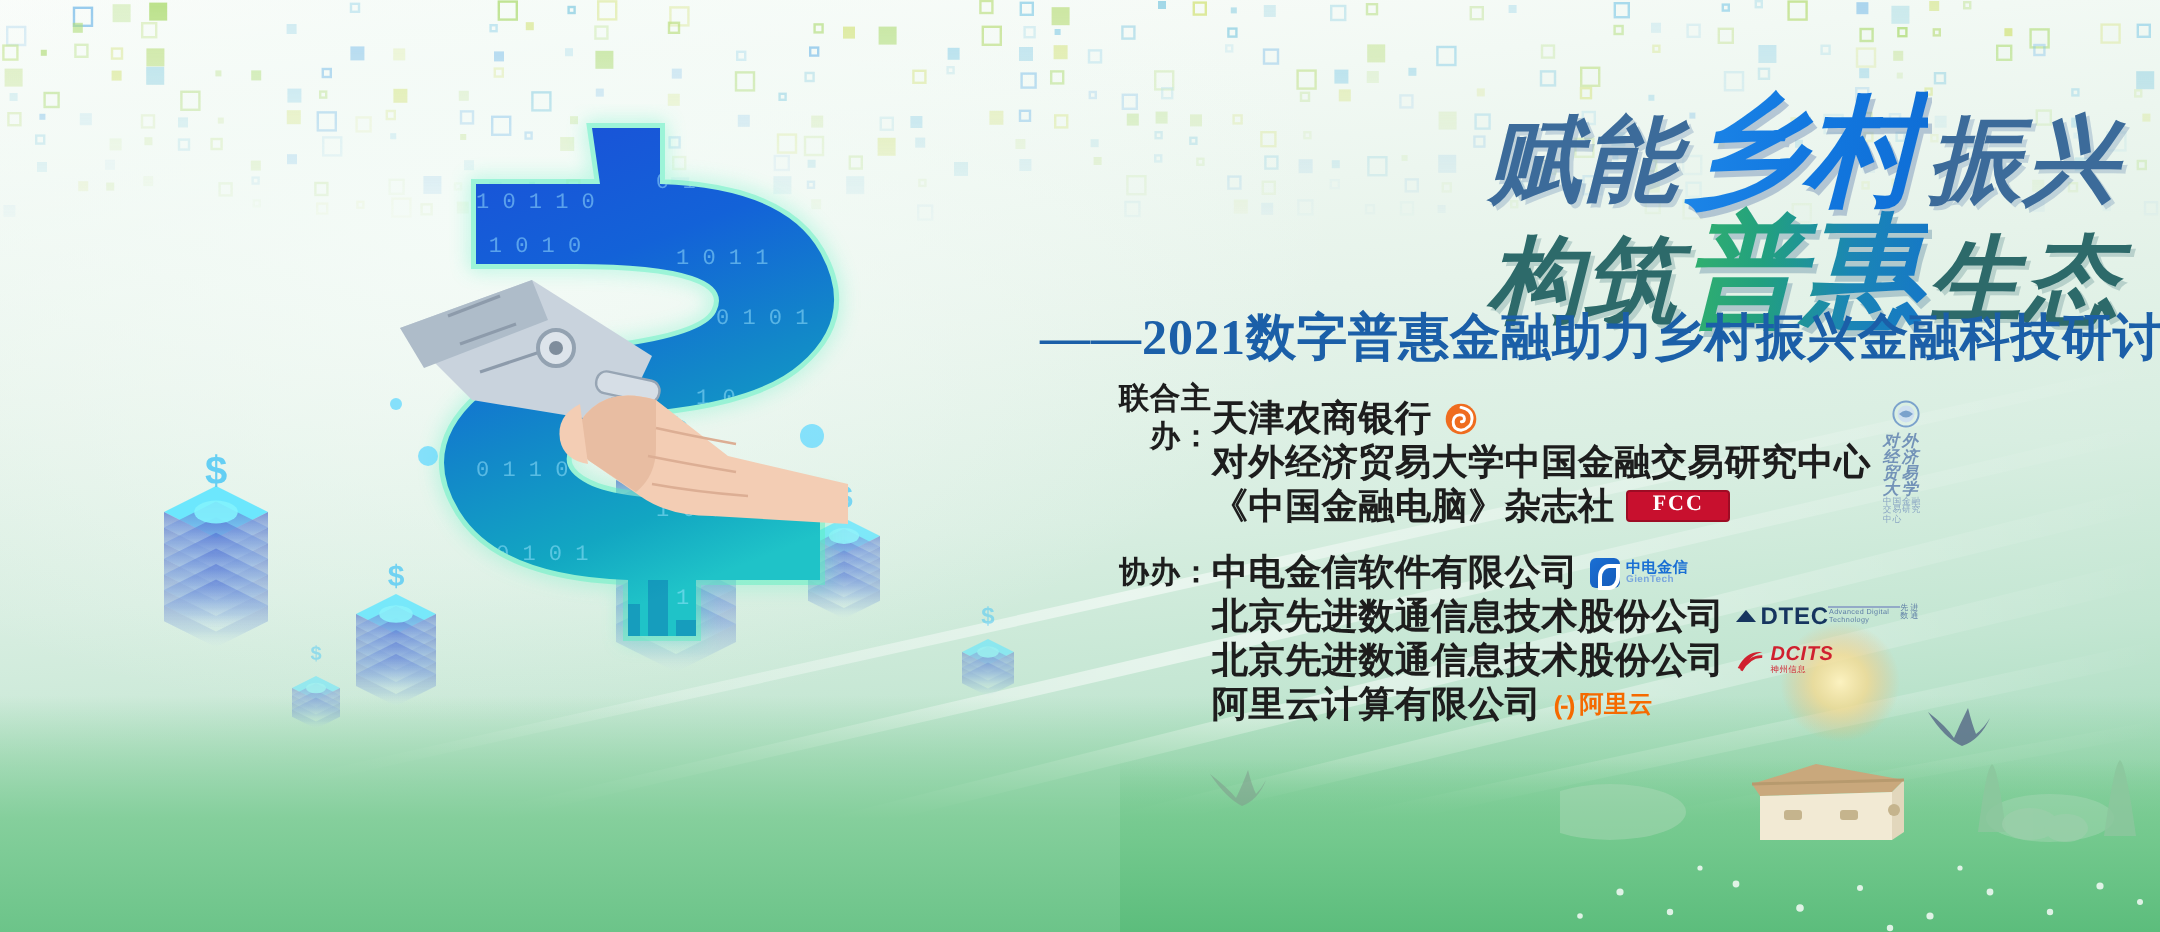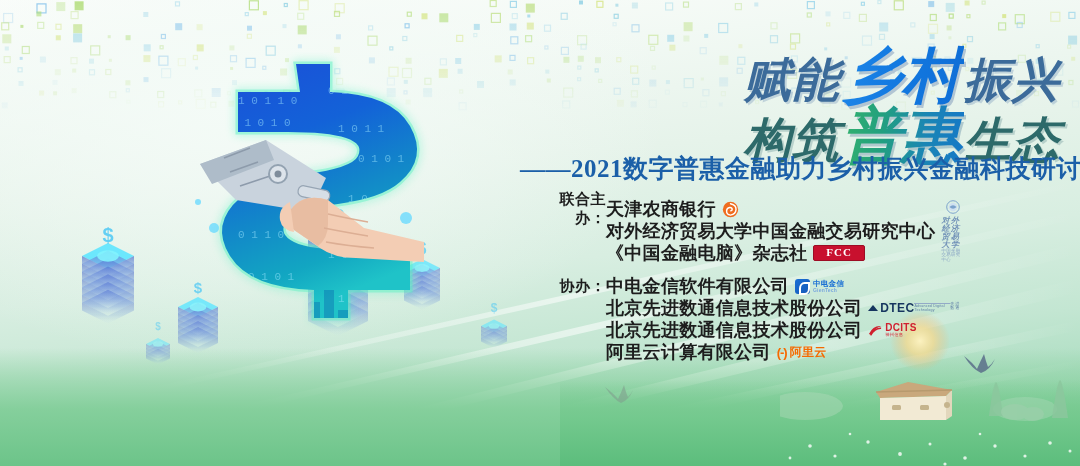--- a/index.html
+++ b/index.html
@@ -147,21 +147,21 @@
   .lg-gien-t2 { font-size:5px; color:#7aa7dd; font-weight:bold; letter-spacing:.2px; }
   .lg-dtec { display:flex; flex-direction:row; line-height:1; }
   .lg-dtec-top { display:flex; align-items:center; gap:2px; }
   .lg-dtec-m { width:0;height:0;border-left:5px solid transparent;border-right:5px solid transparent;border-bottom:6px solid #16355f; }
   .lg-dtec-t1 { font-size:12px; font-weight:bold; color:#16355f; letter-spacing:.4px; }
   .lg-dtec-t2 { font-size:3.6px; color:#5d7da6; letter-spacing:.2px; margin-top:1px; border-top:1px solid #93aac7; padding-top:1px; }
   .lg-dtec-t3 { font-size:4px; color:#5d7da6; letter-spacing:1px; }
   .lg-dcits { display:flex; align-items:center; gap:3px; }
   .lg-dcits-s { width:14px; height:13px; }
   .lg-dcits-txt { display:flex; flex-direction:column; line-height:1.05; }
-  .lg-dcits-t1 { font-size:10px; font-weight:bold; color:#d0202f; letter-spacing:.3px; }
+  .lg-dcits-t1 { font-size:10px; font-weight:bold; color:#d0202f; letter-spacing:.3px; font-style:italic; }
   .lg-dcits-t2 { font-size:4.2px; color:#d0202f; letter-spacing:.3px; }
   .lg-ali { display:flex; align-items:center; gap:3px; }
   .lg-ali-m { font-size:13px; color:#f56a00; font-weight:bold; letter-spacing:-1px; }
   .lg-ali-t { font-size:12px; color:#f56a00; font-weight:bold; letter-spacing:.3px; }
 </style>
 </head>
 <body>
 
 <div id="banner">
 

